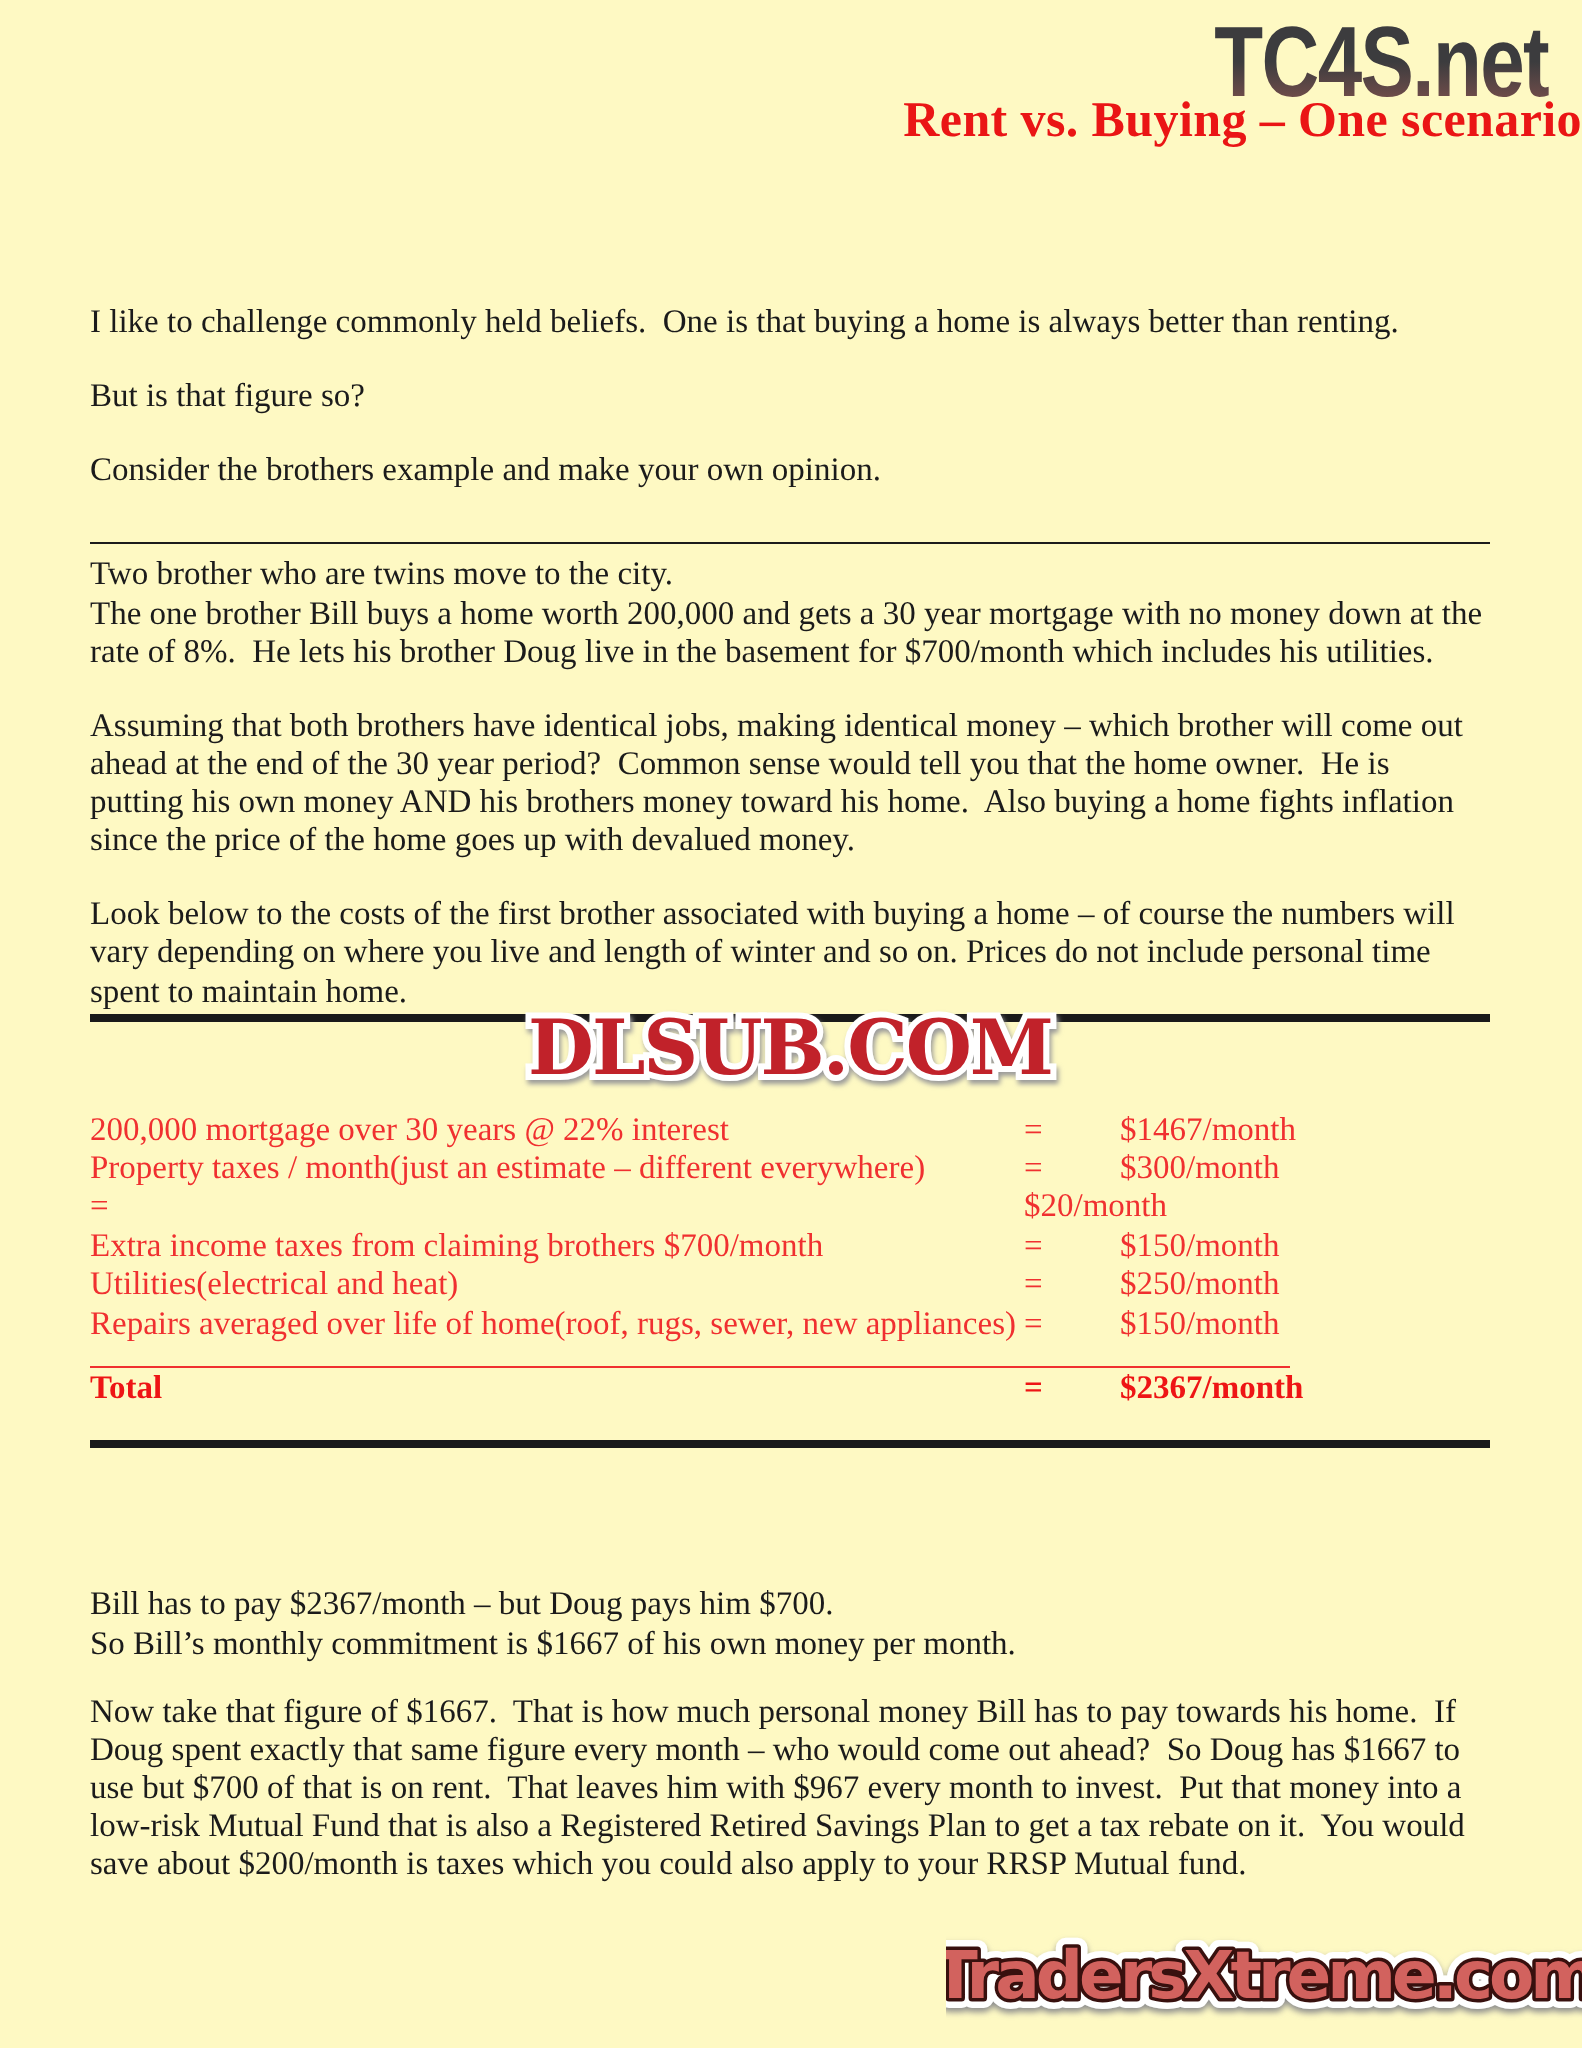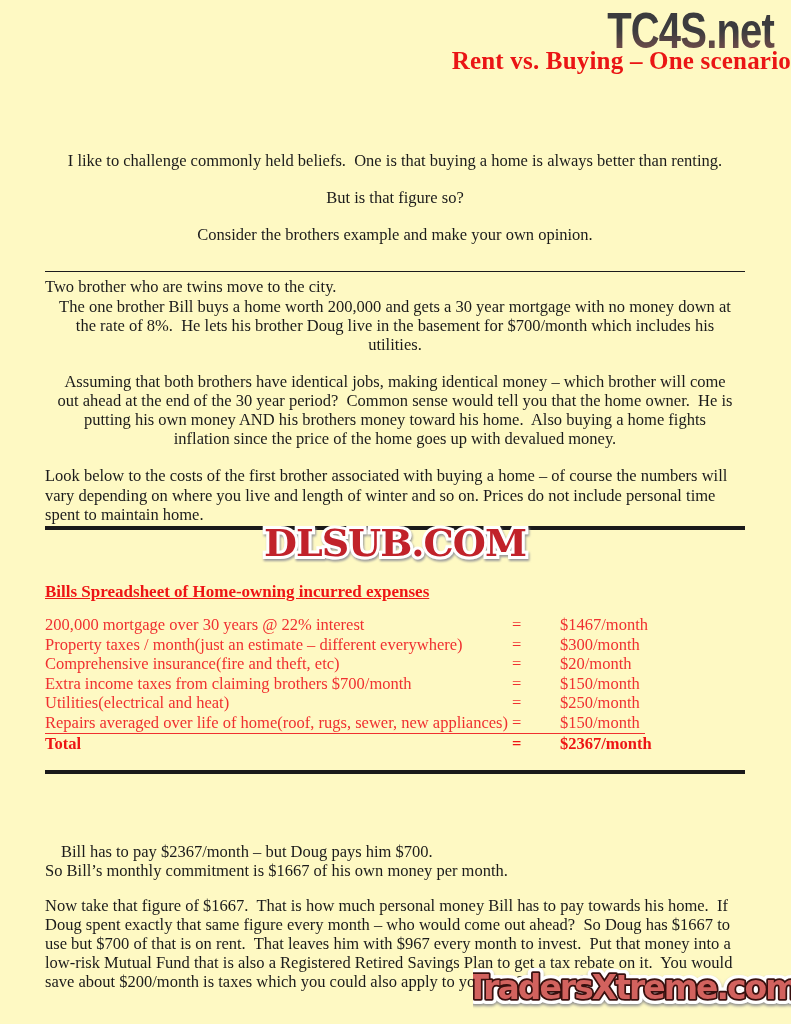--- a/index.html
+++ b/index.html
@@ -8,21 +8,21 @@
     width:791px;height:1024px;
     margin:0 auto;
     background:#fef9c3;
     font-family:"Liberation Serif",serif;
     font-size:16.5px;
     line-height:1.16;
     color:#1b1b1b;
     overflow:hidden;
   }
   .content{padding:0 46px 0 45px;}
-  .para{margin:0 10px 18px;white-space:pre-wrap;text-align:center;}
+  .para{margin:0 0 18px;white-space:pre-wrap;}
   .tight{margin:0;white-space:pre-wrap;}
 
   
   .tc4s-wrap{position:absolute;top:3px;right:2px;}
 
   
   .page-title{
     margin:46px 0 0;
     text-align:right;
     font-size:25px;
@@ -58,28 +58,28 @@
     color:#ee1515;
     text-decoration:underline;
   }
   .xtable{width:600px;color:#f03030;}
   .xrow{
     display:grid;
     grid-template-columns:467px 48px auto;
     line-height:19.4px;
   }
   .xrow .lbl{white-space:nowrap;}
-  .xrow.underlined{border-bottom:1.5px solid #f03030;padding-bottom:1px;}
+  .xrow.underlined{border-bottom:1.5px solid #f03030;padding-bottom:12px;}
   .xrow.total{
     font-weight:bold;
     color:#ee1515;
   }
   .after-table{margin-top:17px;}
 
-  .conclusion-1{margin:68px 16px 0;white-space:pre-wrap;}
+  .conclusion-1{margin:68px 0 0;white-space:pre-wrap;}
   .conclusion-2{margin:15px 0 0;white-space:pre-wrap;}
 
   .traders-wrap{position:absolute;right:0;bottom:7px;text-align:center;}
 </style>
 </head>
 <body>
 
 <div class="page">
 
   <div class="tc4s-wrap">
@@ -120,35 +120,33 @@
           <defs>
             <filter id="dlsubshadow" x="-20%" y="-20%" width="140%" height="140%">
               <feDropShadow dx="1" dy="2" stdDeviation="1.2" flood-color="#9a9a9a"></feDropShadow>
             </filter>
           </defs>
           <text x="150" y="40" text-anchor="middle" font-family="DejaVu Serif, serif" font-weight="bold" font-size="38" fill="#c1202b" stroke="#ffffff" stroke-width="6" paint-order="stroke" filter="url(#dlsubshadow)" letter-spacing="-1">DLSUB.COM</text>
         </svg>
       </div>
     </div>
 
-    <h2 class="expenses-heading">Bills Spreadsheet of Home-owning incurred expenses</h2>
 
     <div class="xtable">
       <div class="xrow">
         <span class="lbl">200,000 mortgage over 30 years @ 22% interest</span>
         <span class="eq">=</span>
         <span class="val">$1467/month</span>
       </div>
       <div class="xrow">
         <span class="lbl">Property taxes / month(just an estimate – different everywhere)</span>
         <span class="eq">=</span>
         <span class="val">$300/month</span>
       </div>
       <div class="xrow">
-        <span class="lbl">Comprehensive insurance(fire and theft, etc)</span>
         <span class="eq">=</span>
         <span class="val">$20/month</span>
       </div>
       <div class="xrow">
         <span class="lbl">Extra income taxes from claiming brothers $700/month</span>
         <span class="eq">=</span>
         <span class="val">$150/month</span>
       </div>
       <div class="xrow">
         <span class="lbl">Utilities(electrical and heat)</span>

